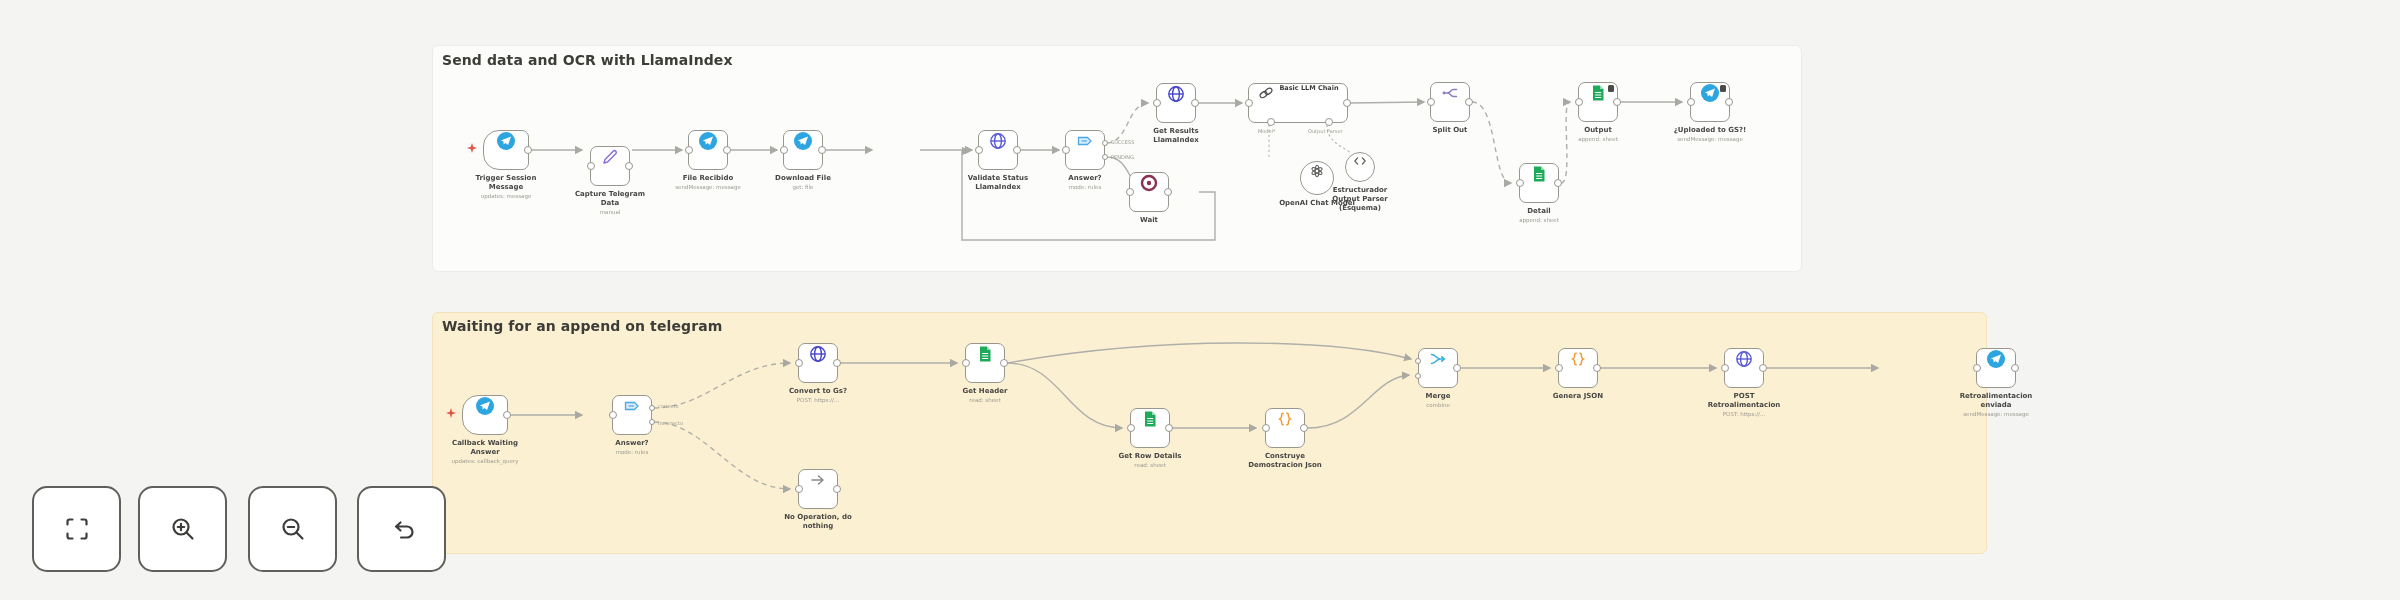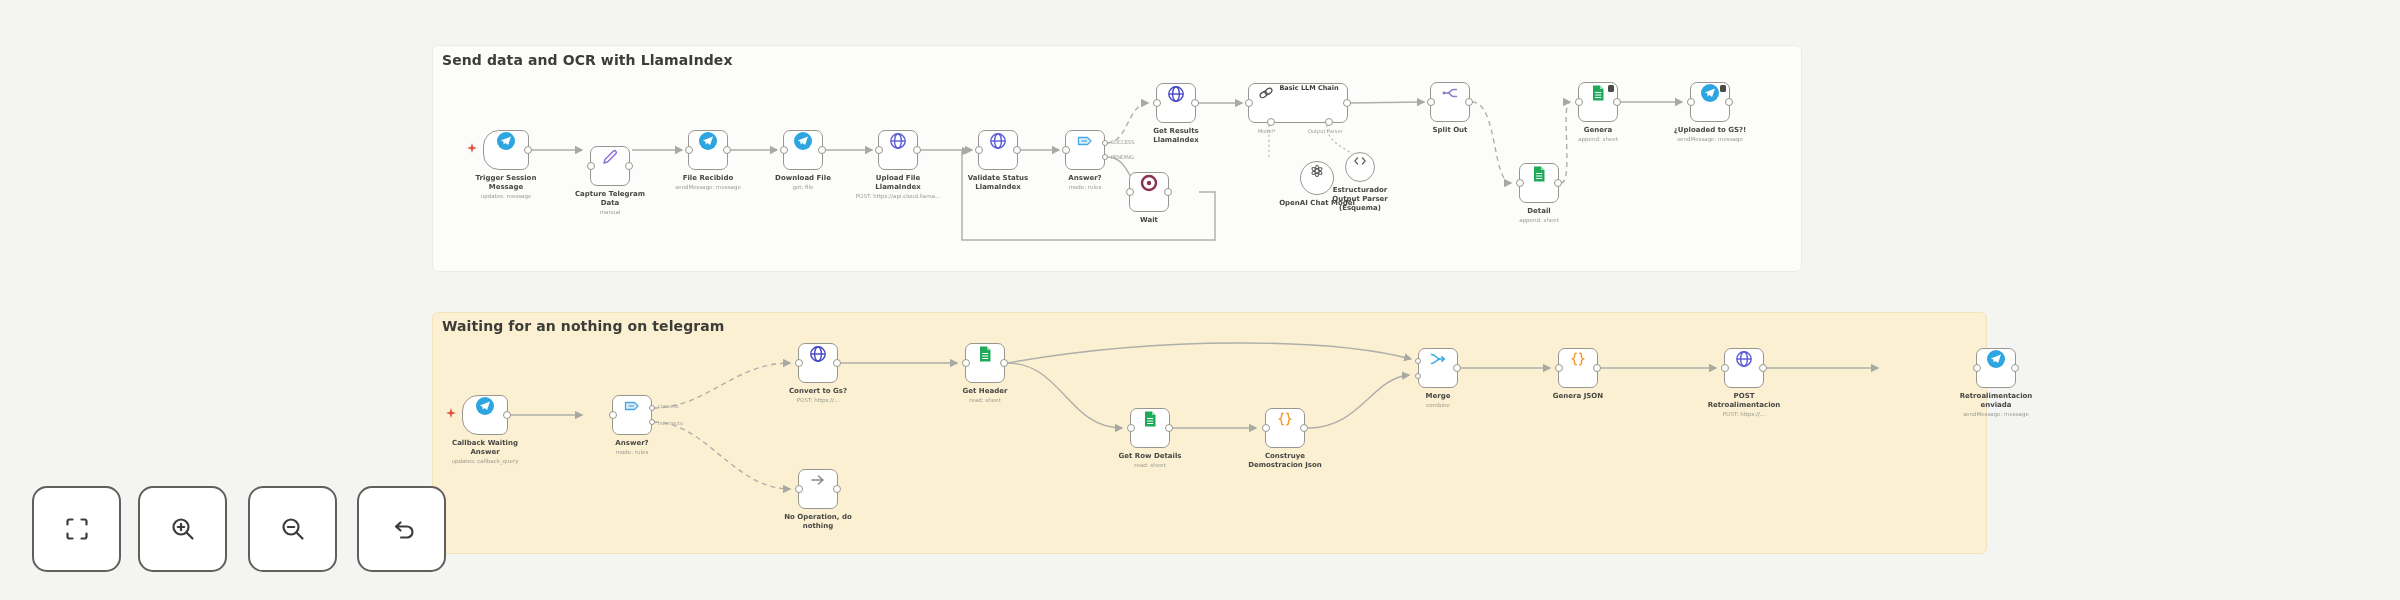--- a/index.html
+++ b/index.html
@@ -44,21 +44,21 @@
 </style>
 </head>
 <body>
 
 <div class="canvas">
 
   <div class="sticky white" style="left:432px;top:45px;width:1368px;height:225px"></div>
   <div class="sticky-title" style="left:442px;top:52px">Send data and OCR with LlamaIndex</div>
 
   <div class="sticky yellow" style="left:432px;top:312px;width:1553px;height:240px"></div>
-  <div class="sticky-title" style="left:442px;top:318px">Waiting for an nothing on telegram</div>
+  <div class="sticky-title" style="left:442px;top:318px">Waiting for an append on telegram</div>
 
   <svg class="edges" width="2400" height="600" viewBox="0 0 2400 600">
     <defs>
       <marker id="arr" markerWidth="7" markerHeight="7" refX="5" refY="3" orient="auto">
         <path d="M0,0 L6,3 L0,6 z" fill="#a9a9a4"></path>
       </marker>
     </defs>
 
     <path class="edge" d="M529 150 H582" marker-end="url(#arr)"></path>
     <path class="edge" d="M632 150 H682" marker-end="url(#arr)"></path>
@@ -130,33 +130,20 @@
     <div class="nbox">
       <svg width="20" height="20" viewBox="0 0 20 20">
           <circle cx="10" cy="10" r="9" fill="#2CA5E0"></circle>
           <path d="M15 5.5 L4.8 9.6 l2.6 1 .3 2.9 1.7-1.6 2.7 2.1z" fill="#fff"></path>
         </svg>
     </div>
     <div class="nlabel">Download File</div>
     <div class="nsub">get: file</div>
   </div>
 
-  <div class="node" style="left:853px;top:130px">
-    <div class="nbox">
-      <svg width="20" height="20" viewBox="0 0 20 20">
-          <g fill="none" stroke="#5b5bd6" stroke-width="1.4">
-            <circle cx="10" cy="10" r="7.2"></circle>
-            <ellipse cx="10" cy="10" rx="3.4" ry="7.2"></ellipse>
-            <path d="M3 10h14"></path>
-          </g>
-        </svg>
-    </div>
-    <div class="nlabel">Upload File LlamaIndex</div>
-    <div class="nsub">POST: https://api.cloud.llama...</div>
-  </div>
 
   <div class="node" style="left:953px;top:130px">
     <div class="nbox">
       <svg width="20" height="20" viewBox="0 0 20 20">
           <g fill="none" stroke="#5b5bd6" stroke-width="1.4">
             <circle cx="10" cy="10" r="7.2"></circle>
             <ellipse cx="10" cy="10" rx="3.4" ry="7.2"></ellipse>
             <path d="M3 10h14"></path>
           </g>
         </svg>
@@ -274,21 +261,21 @@
     <div class="nbox">
       <svg width="20" height="20" viewBox="0 0 20 20">
           <path d="M5 2.5 h7 l3.5 3.5 v11.5 h-10.5z" fill="#1faa5a"></path>
           <path d="M12 2.5 v3.5 h3.5z" fill="#9bdcb6"></path>
           <g stroke="#fff" stroke-width="1">
             <path d="M7.2 9.5 h6 M7.2 12 h6 M7.2 14.5 h6"></path>
           </g>
         </svg>
       <div class="pin"></div>
     </div>
-    <div class="nlabel">Genera</div>
+    <div class="nlabel">Output</div>
     <div class="nsub">append: sheet</div>
   </div>
 
   <div class="node" style="left:1665px;top:82px">
     <div class="nbox">
       <svg width="20" height="20" viewBox="0 0 20 20">
           <circle cx="10" cy="10" r="9" fill="#2CA5E0"></circle>
           <path d="M15 5.5 L4.8 9.6 l2.6 1 .3 2.9 1.7-1.6 2.7 2.1z" fill="#fff"></path>
         </svg>
       <div class="pin"></div>

